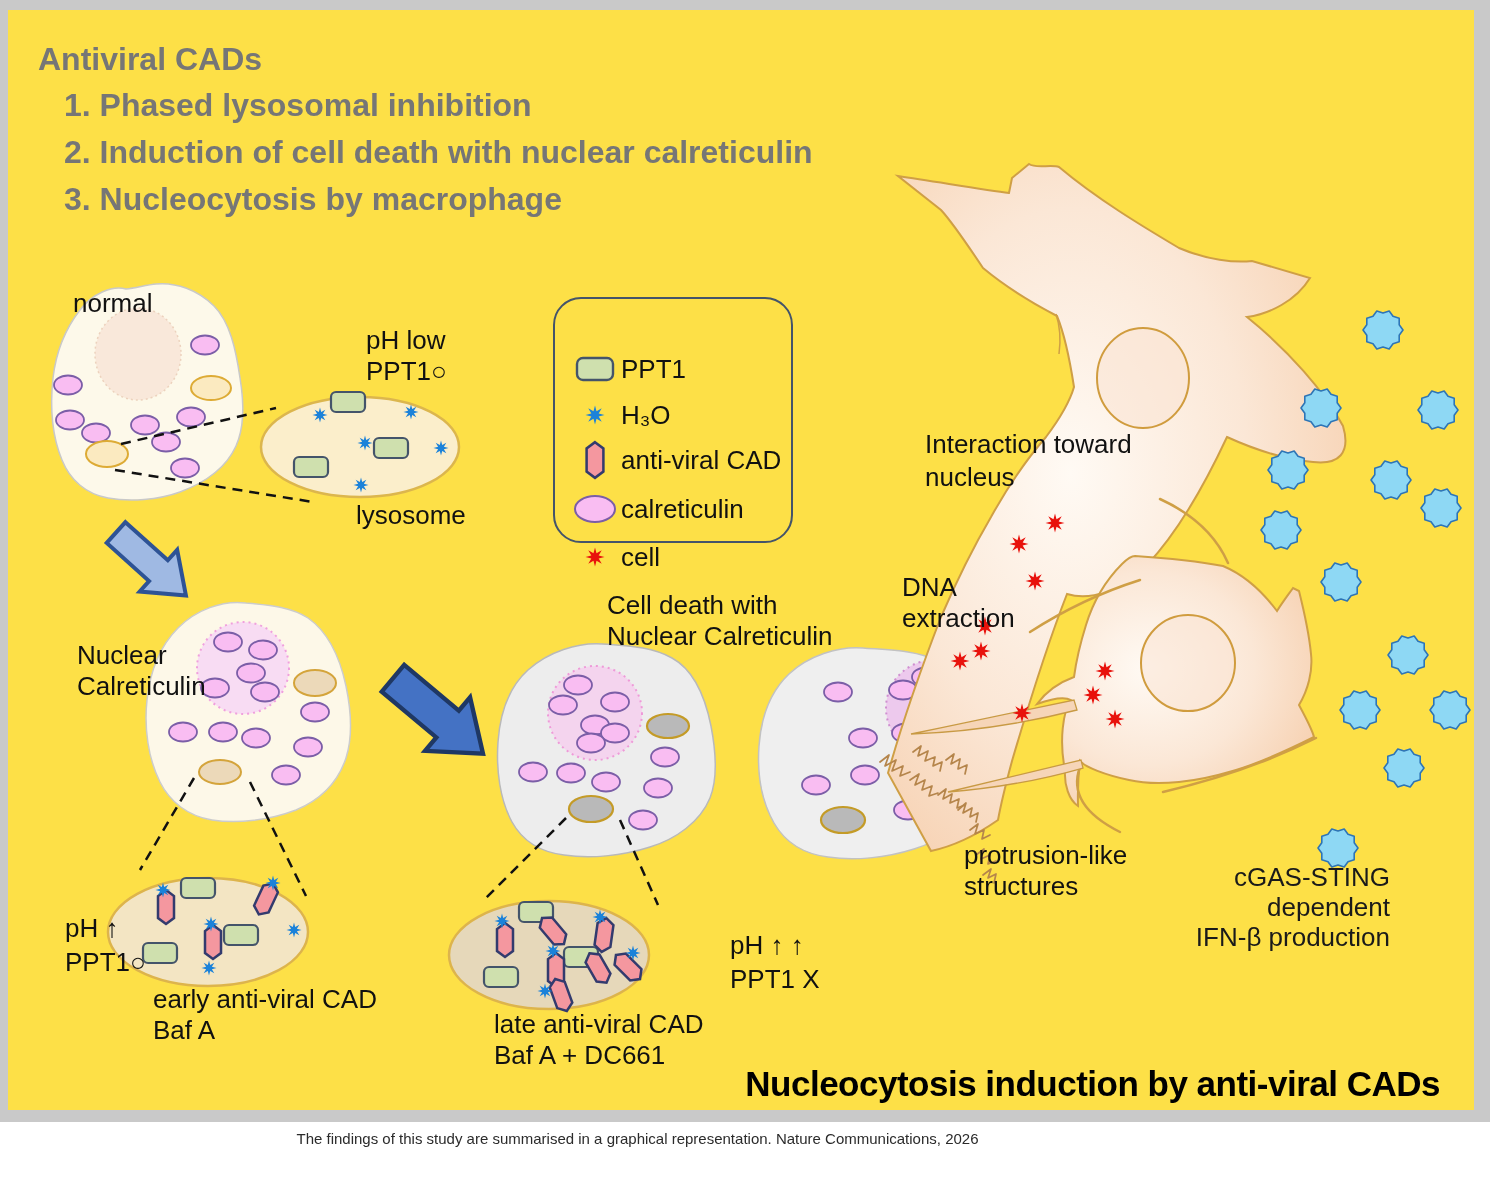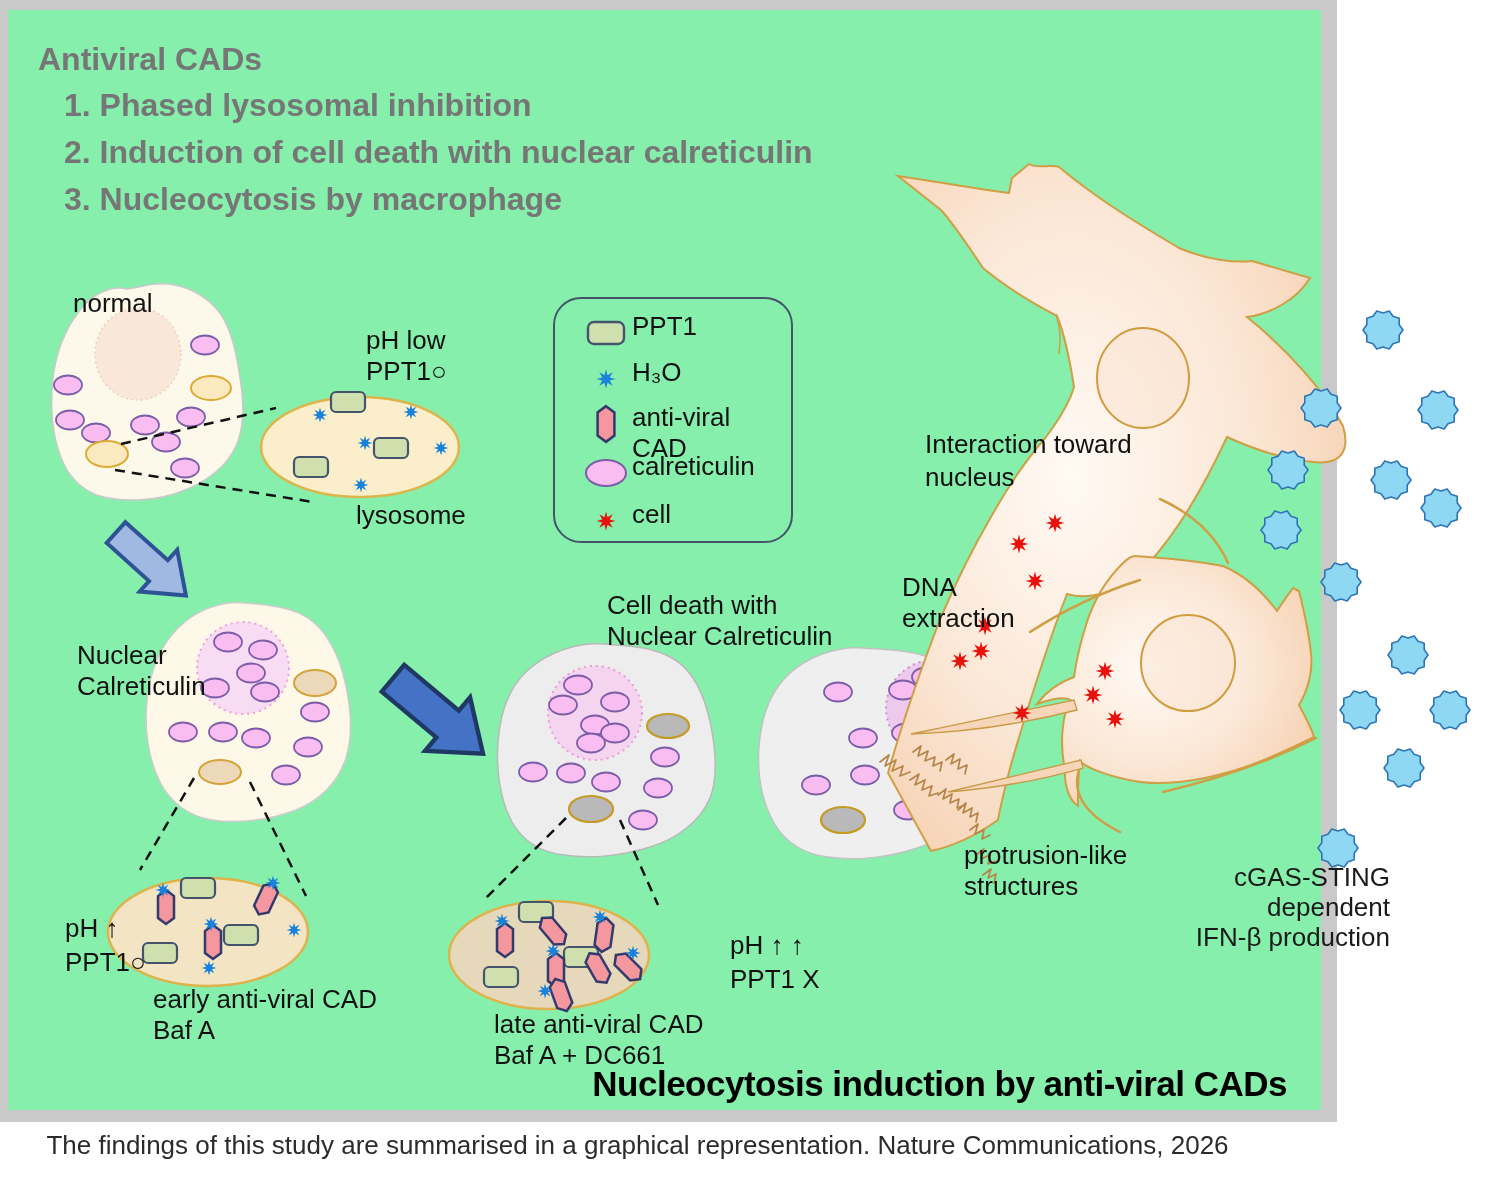--- a/index.html
+++ b/index.html
@@ -2,46 +2,46 @@
 <html><head>
 <meta charset="utf-8">
 <style>
   html,body{margin:0;padding:0;}
   body{
     width:1490px;height:1178px;position:relative;background:#ffffff;
     font-family:"Liberation Sans","DejaVu Sans",sans-serif;color:#1a1a1a;
     overflow:hidden;
   }
   #panel{
-    position:absolute;left:0;top:0;width:1337px;height:1122px;box-sizing:border-box;
+    position:absolute;left:0;top:0;width:1490px;height:1122px;box-sizing:border-box;
     border-left:8px solid #c9c9c9;border-top:10px solid #c9c9c9;
     border-right:16px solid #c9c9c9;border-bottom:12px solid #c9c9c9;
-    background:#86efac;
+    background:#fde047;
   }
   #art{position:absolute;left:0;top:0;width:1490px;height:1122px;}
   .lbl{position:absolute;font-size:26px;line-height:31px;color:#111;white-space:nowrap;margin-left:41px;}
   .titleblock{position:absolute;left:30px;top:26px;color:#767676;font-weight:bold;font-size:32px;}
   .titleblock .t-head{line-height:46px;}
   .titleblock .t-item{line-height:47px;padding-left:26px;}
   .legendbox{
     position:absolute;left:545px;top:287px;width:240px;height:246px;box-sizing:border-box;
     border:2.5px solid #44546a;border-radius:28px;background:transparent;
   }
-  .leg-row{position:absolute;left:25px;height:44px;display:flex;align-items:flex-start;}
+  .leg-row{position:absolute;left:14px;height:44px;display:flex;align-items:center;margin-top:36px;}
   .leg-ico{width:52px;height:44px;flex:0 0 52px;}
   .leg-lab{font-size:26px;color:#111;}
   .two-line div{white-space:nowrap;}
   #bottom-title{
     position:absolute;right:34px;top:1054px;font-size:35px;font-weight:bold;color:#000;
     white-space:nowrap;letter-spacing:-0.5px;
   }
   #cgas{position:absolute;left:1082px;top:852px;width:300px;text-align:right;font-size:26px;line-height:30px;}
   #caption{
     position:absolute;left:0;top:1130px;width:1275px;text-align:center;
-    font-size:26px;color:#2b2b2b;
+    font-size:15px;color:#2b2b2b;
   }
 </style>
 </head>
 <body>
 
 <div id="panel">
 
   <svg id="art" viewBox="0 0 1490 1122">
     <defs>
       <radialGradient id="mg" cx="40%" cy="45%" r="70%">

